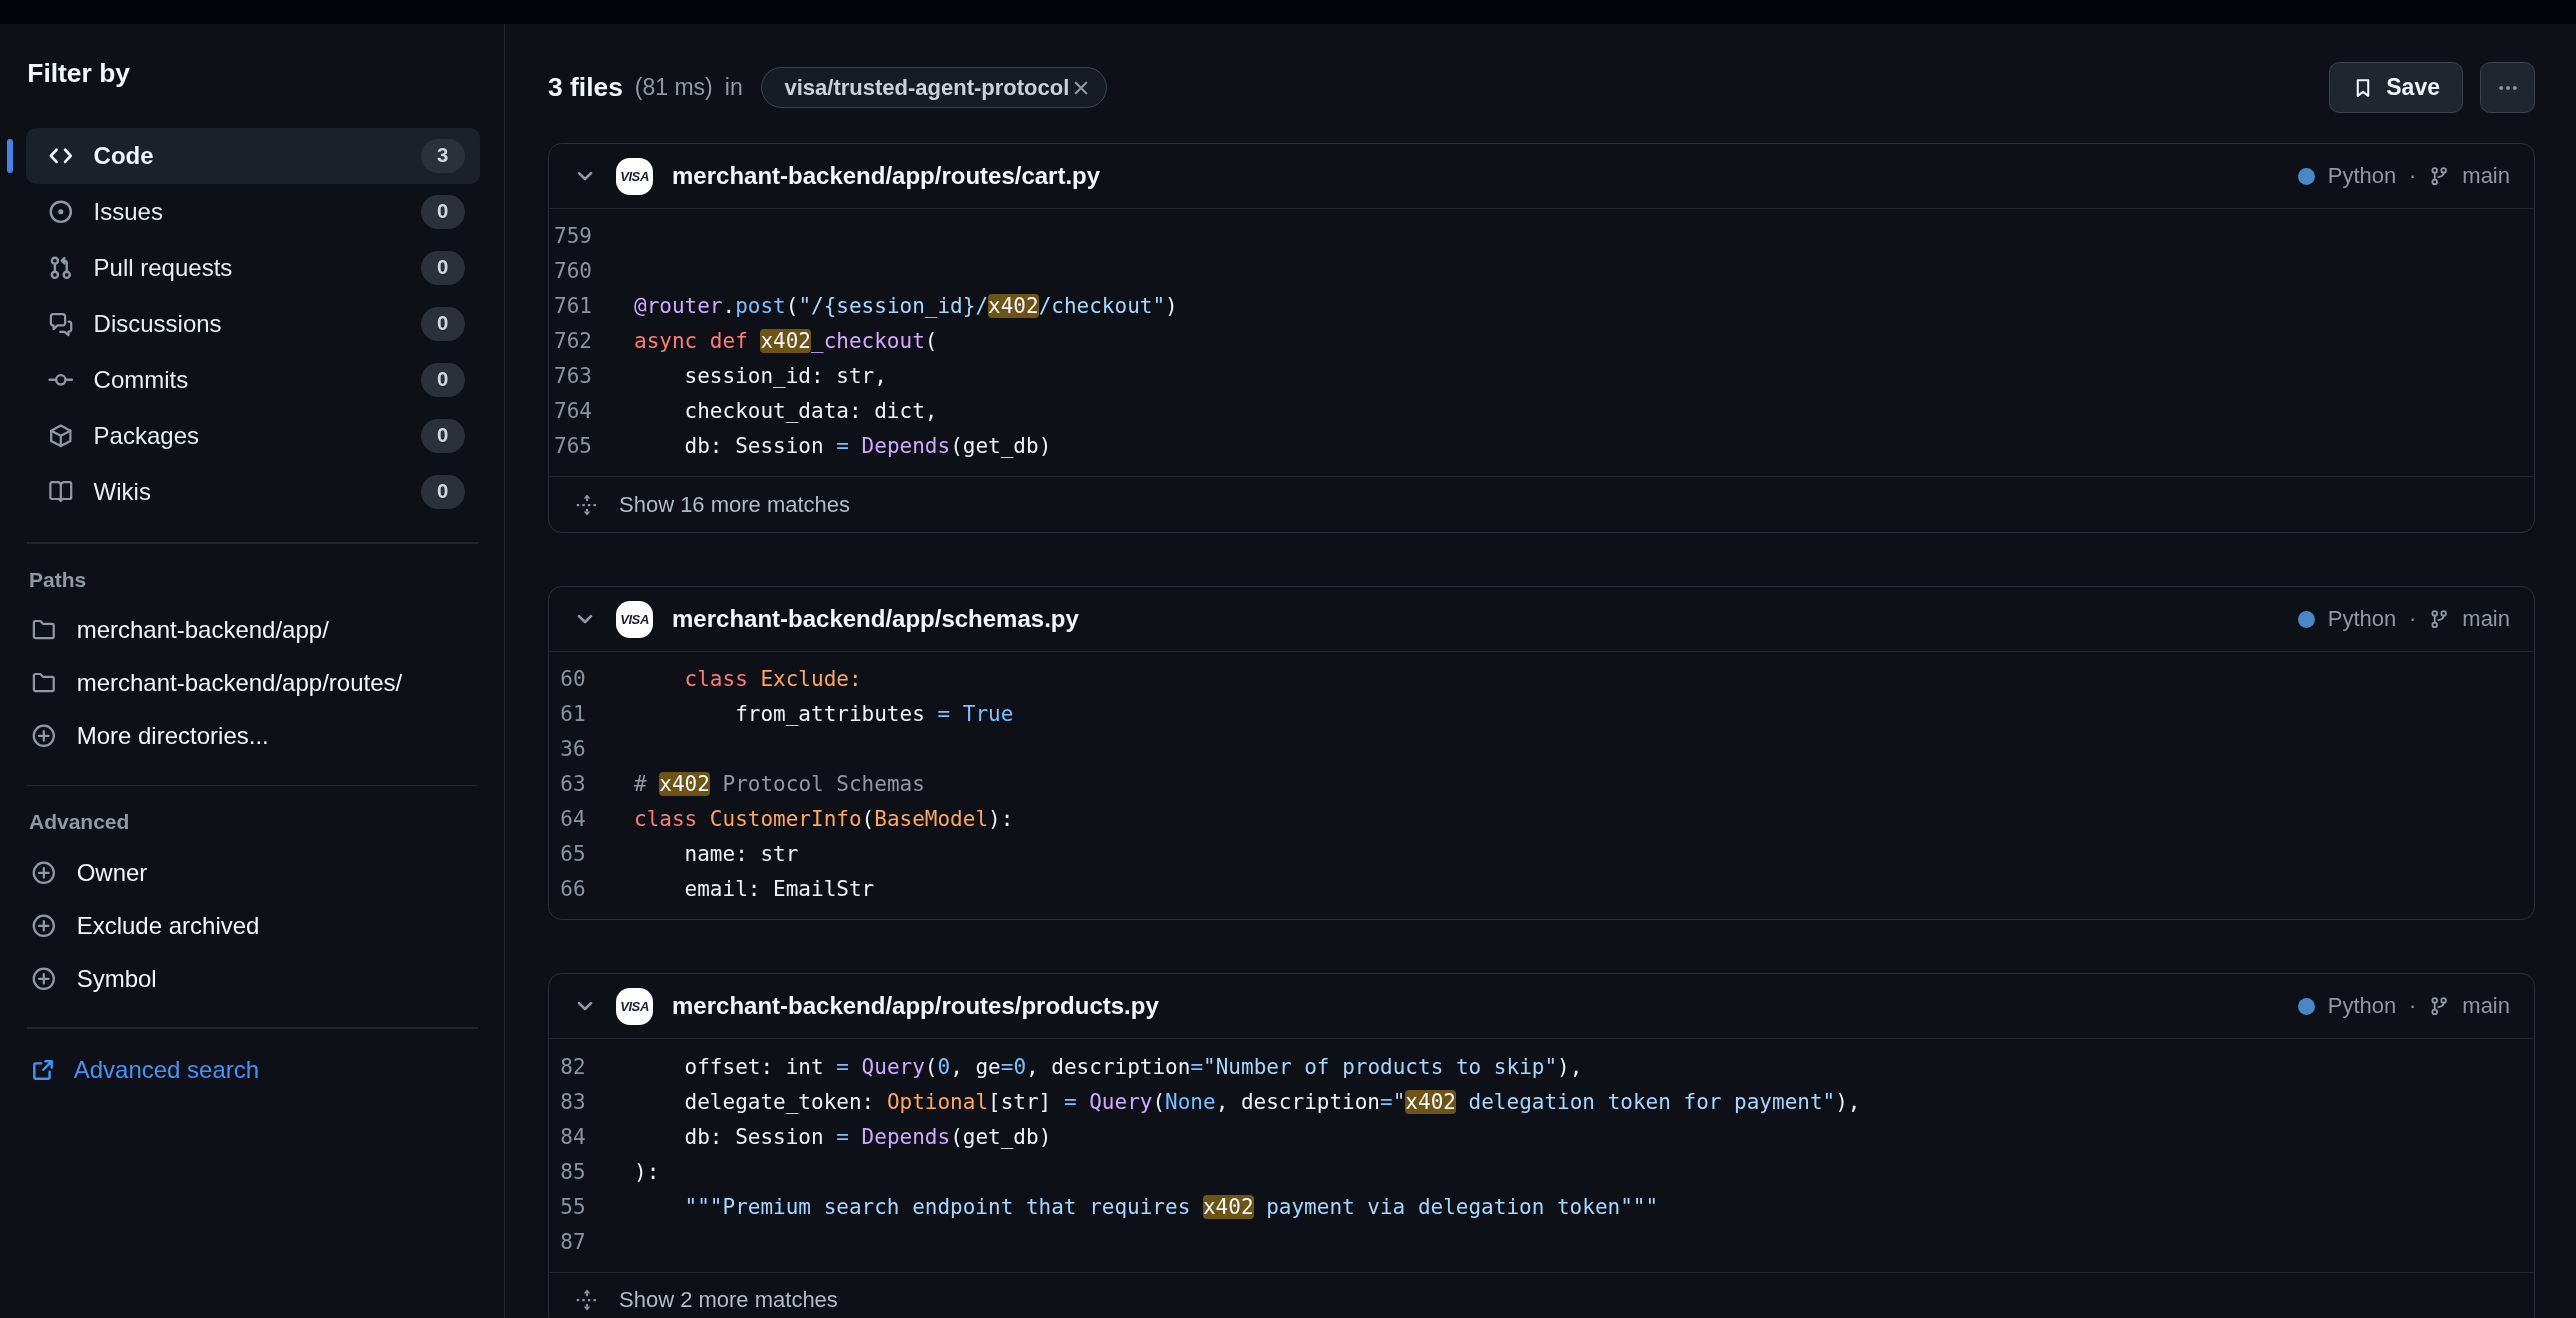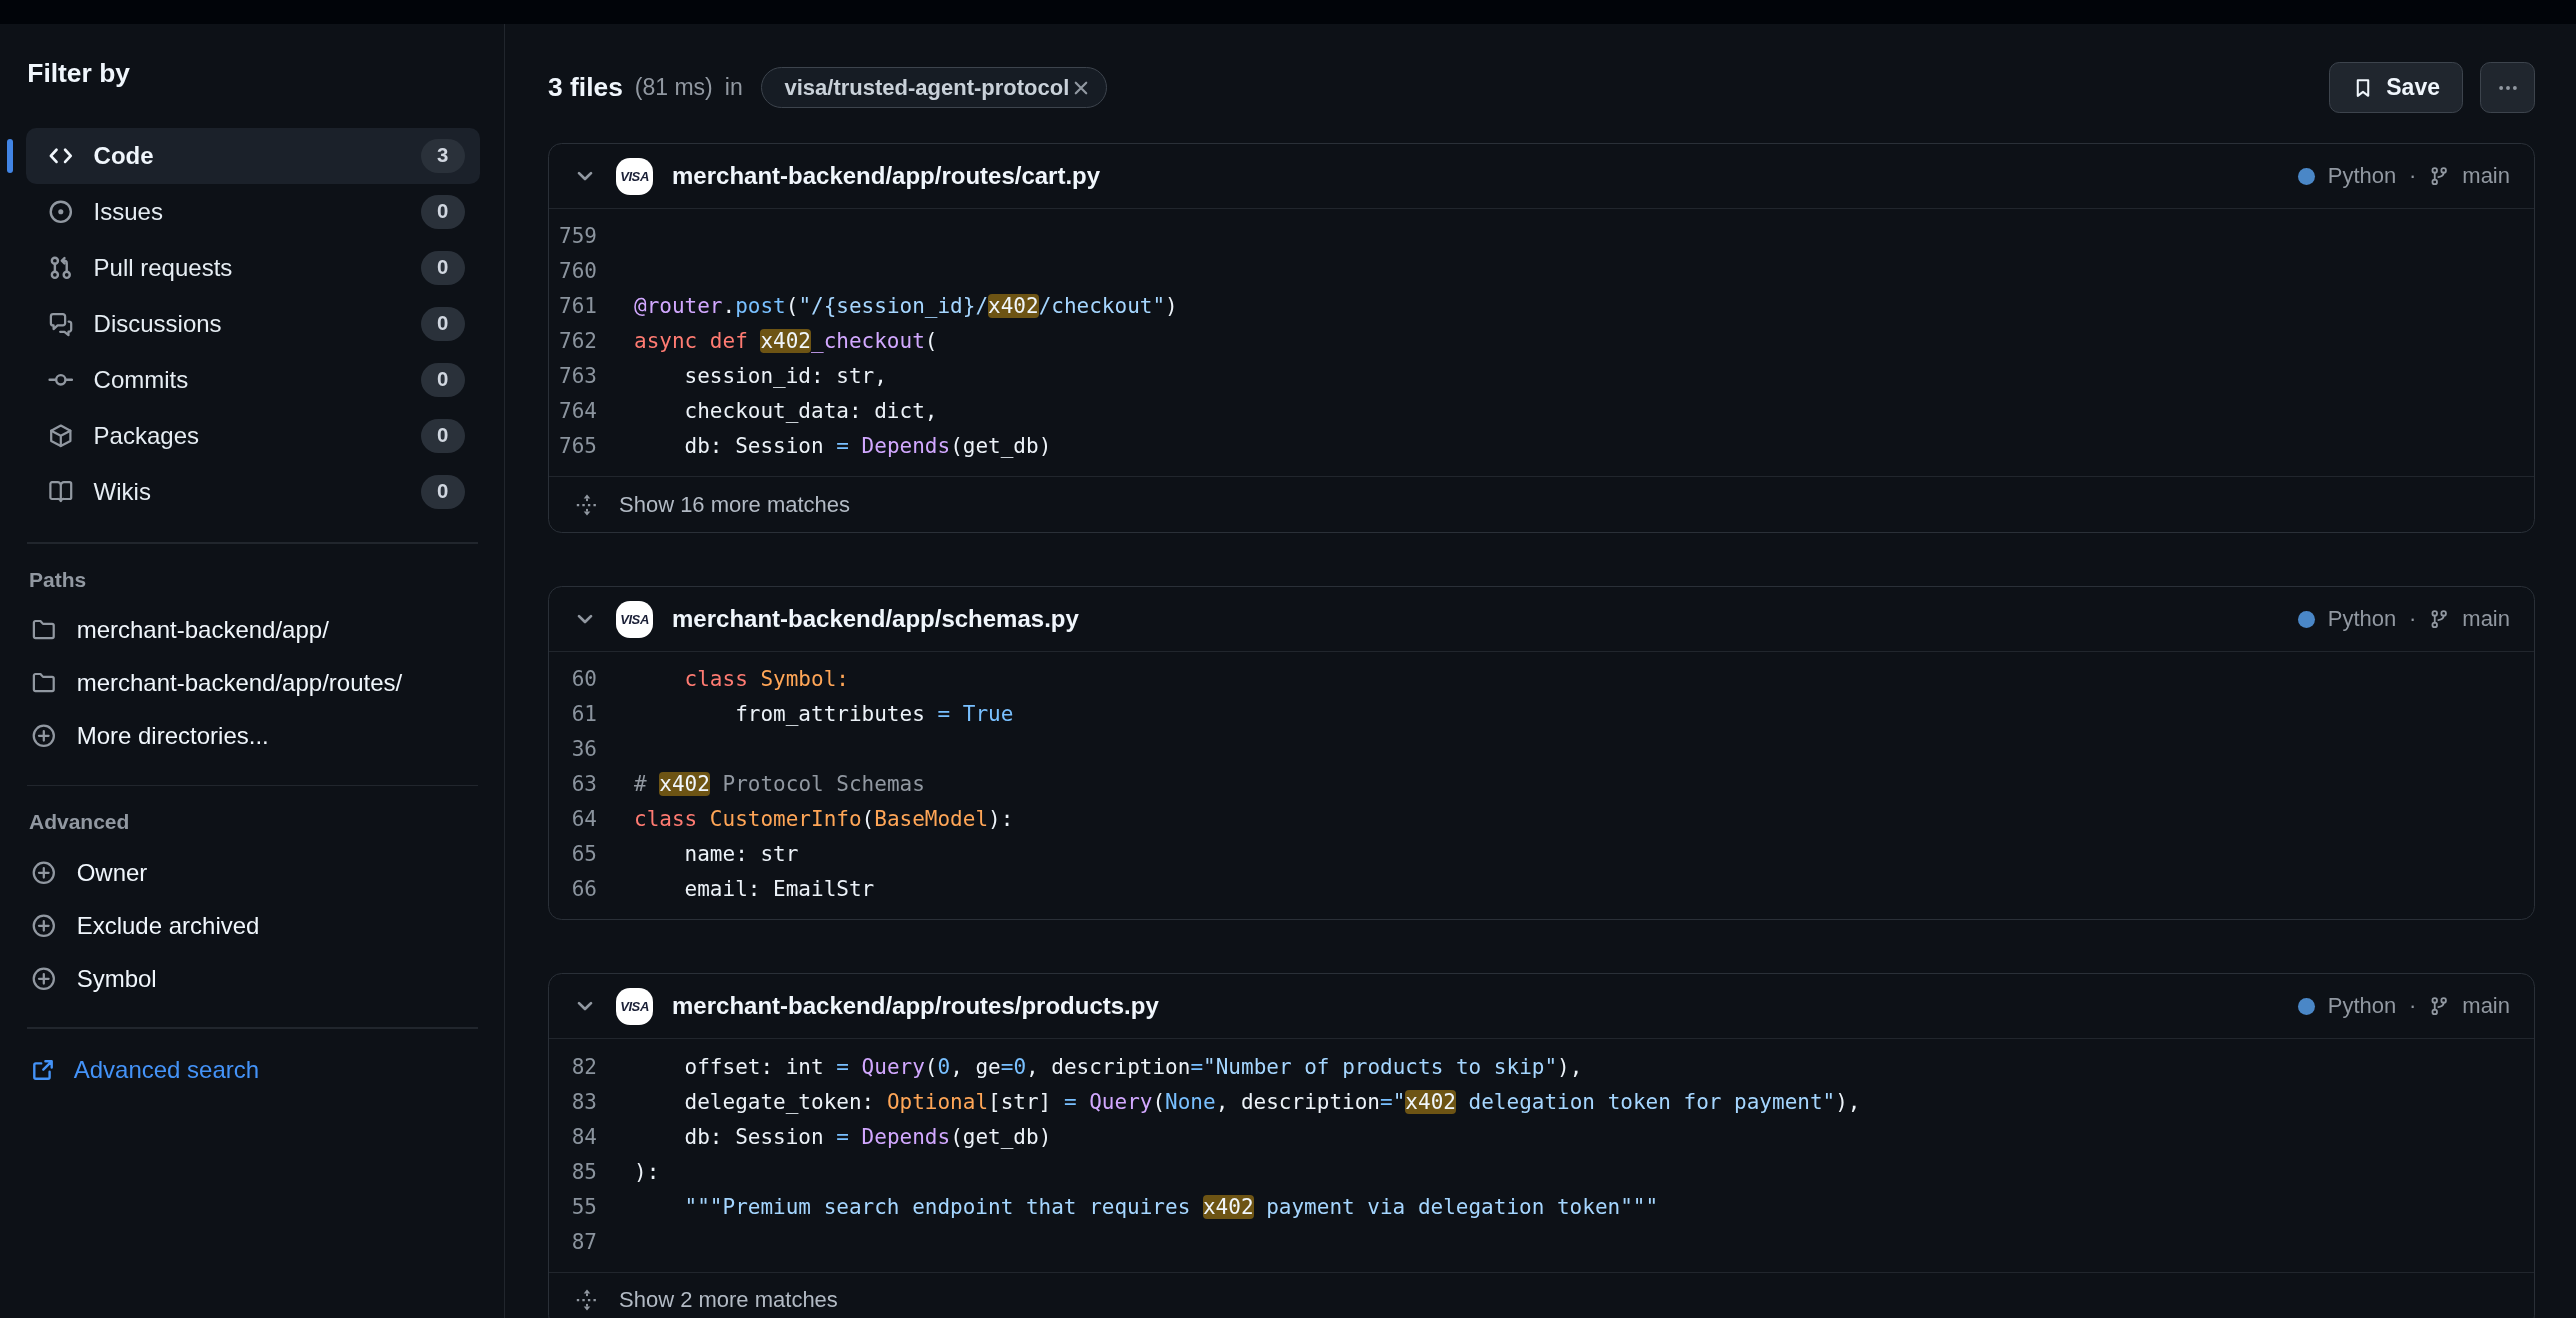--- a/index.html
+++ b/index.html
@@ -84,21 +84,21 @@
     width:37px; height:37px; border-radius:14px; background:#ffffff;
     color:#1a1f36; font-style:italic; font-weight:700; font-size:13px; letter-spacing:-0.4px;
     display:inline-flex; align-items:center; justify-content:center;
   }
   .file-path { font-size:24px; font-weight:600; color:#f0f6fc; cursor:pointer; text-decoration:none; }
   .card-meta { margin-left:auto; display:flex; align-items:center; gap:12.8px; color:#9198a1; font-size:22px; }
   .lang-dot { width:17px; height:17px; border-radius:50%; }
   .meta-sep { color:#9198a1; }
   .code-block { padding:10.2px 0 12px; font-family:"DejaVu Sans Mono","Liberation Mono",monospace; font-size:21px; }
   .code-line { display:flex; line-height:35px; min-height:35px; }
-  .ln { width:85px; padding-right:37px; text-align:right; color:#8b949e; flex-shrink:0; user-select:none; }
+  .ln { width:85px; padding-right:37px; text-align:center; color:#8b949e; flex-shrink:0; user-select:none; }
   .code-text { white-space:pre; }
   .tk-p { color:#ecf2f8; }
   .tk-k { color:#ff7b72; }
   .tk-f { color:#d2a8ff; }
   .tk-c { color:#79c0ff; }
   .tk-s { color:#a5d6ff; }
   .tk-t { color:#ffa657; }
   .tk-m { color:#9198a1; }
   .tk-h { background:#6d5414; color:#f0f6fc; border-radius:4px; }
   .card-footer {
@@ -380,21 +380,21 @@
                   <circle cx="11.5" cy="3.5" r="1.8" fill="none" stroke="currentColor" stroke-width="1.4"></circle>
                   <path d="M4.5 5.3v5.4M11.5 5.3c0 2.6-2.2 3.1-4.2 3.4" fill="none" stroke="currentColor" stroke-linecap="round" stroke-linejoin="round" stroke-width="1.4"></path>
                 </svg>
               </span>
               <span>main</span>
             </span>
           </div>
           <div class="code-block">
             <div class="code-line">
               <span class="ln">60</span>
-              <span class="code-text"><span class="tk-p">    </span><span class="tk-k">class </span><span class="tk-t">Symbol:</span></span>
+              <span class="code-text"><span class="tk-p">    </span><span class="tk-k">class </span><span class="tk-t">Exclude:</span></span>
             </div>
             <div class="code-line">
               <span class="ln">61</span>
               <span class="code-text"><span class="tk-p">        from_attributes </span><span class="tk-c">=</span><span class="tk-p"> </span><span class="tk-c">True</span></span>
             </div>
             <div class="code-line">
               <span class="ln">36</span>
               <span class="code-text"></span>
             </div>
             <div class="code-line">

